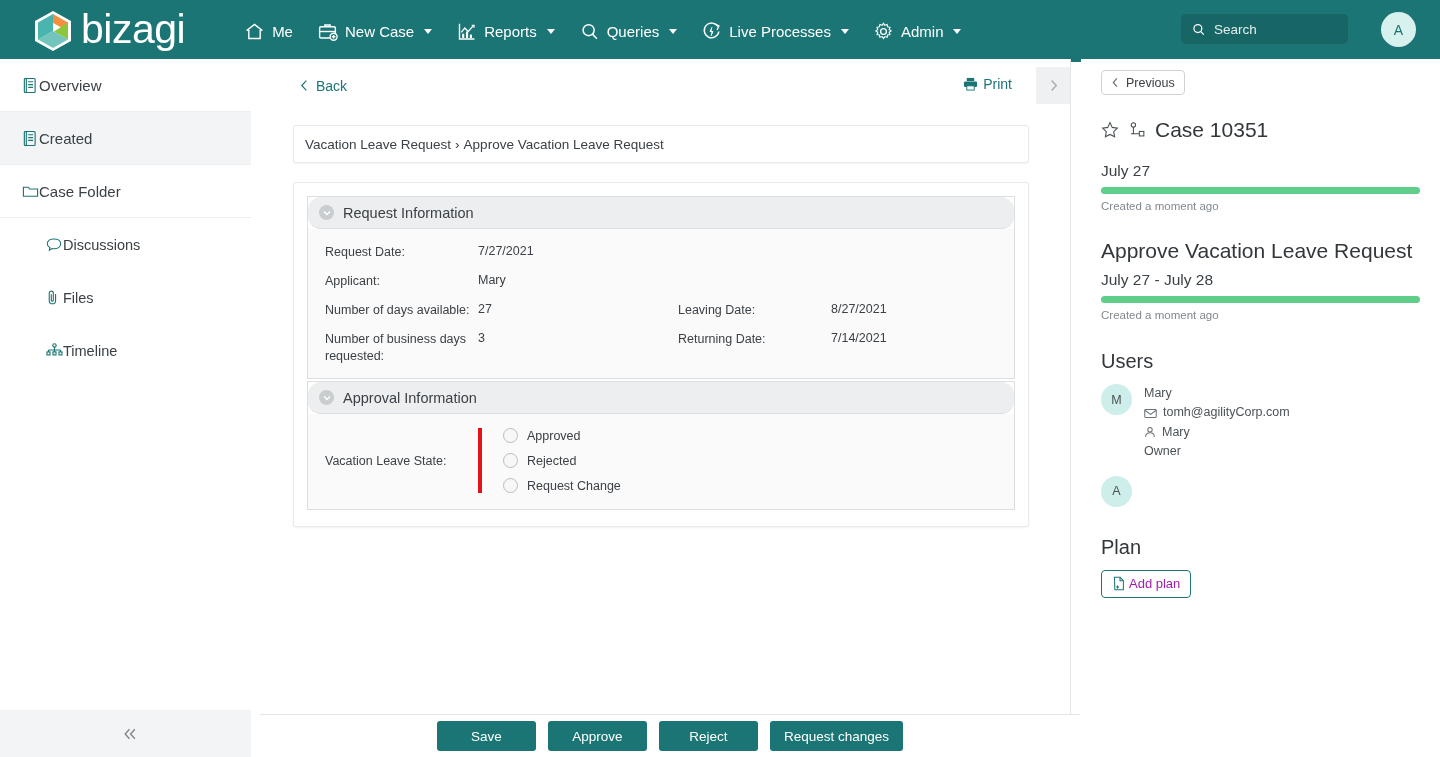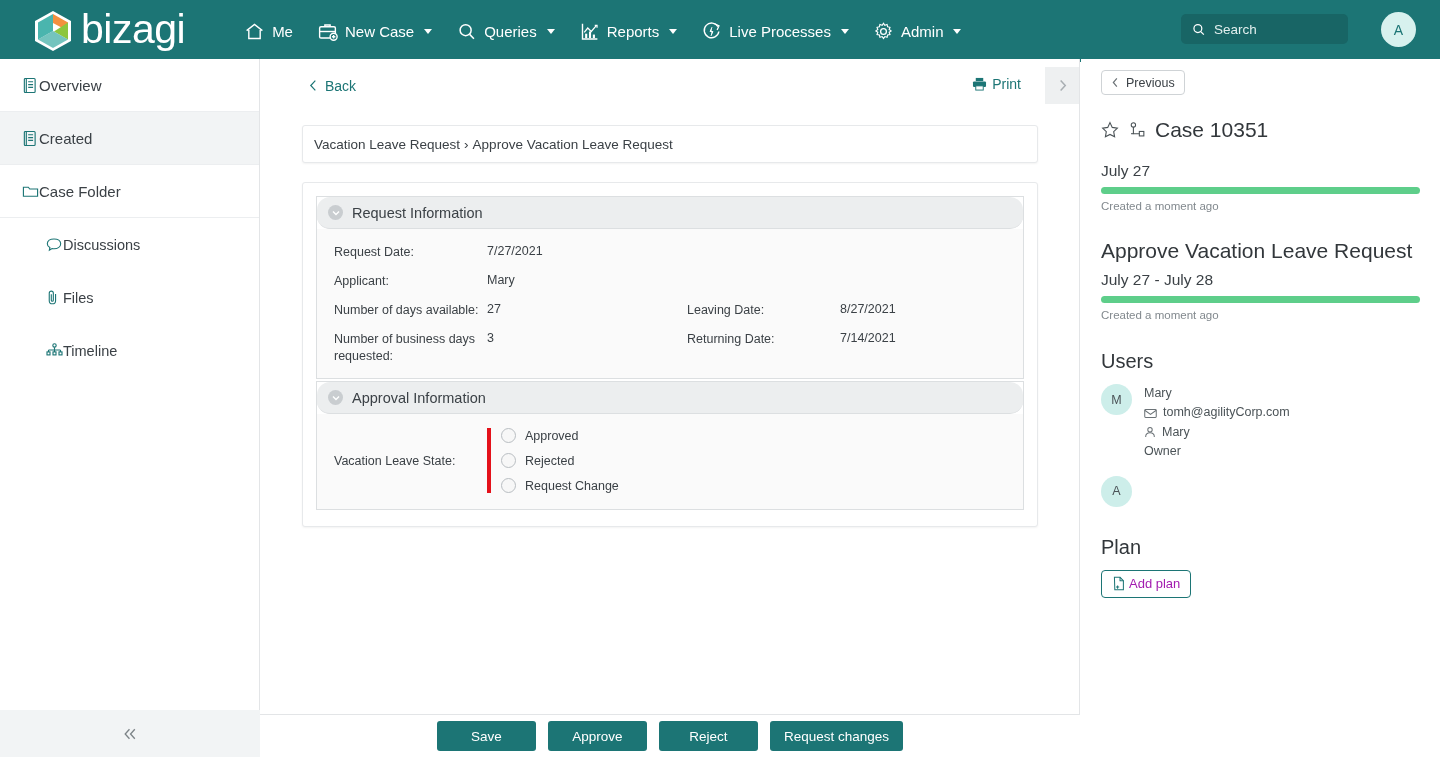--- a/index.html
+++ b/index.html
@@ -86,21 +86,21 @@
   .side-item .sic { display: flex; align-items: center; width: 17px; }
   .collapse-btn {
     position: absolute; bottom: 0; left: 0;
     width: 260px; height: 47px;
     display: flex; align-items: center; justify-content: center;
     background: #f2f4f5; cursor: pointer;
   }
 
   
   .main {
-    position: absolute; left: 260px; top: 59px;
+    position: absolute; left: 251px; top: 59px;
     width: 820px; height: 698px;
     background: #ffffff; border-right: 1px solid #e3e5e7;
   }
   .main-toolbar {
     height: 53px; display: flex; align-items: center;
     padding: 0 0 0 48px; position: relative;
   }
   .back-link {
     display: flex; align-items: center; gap: 6px;
     color: #1c7575; font-size: 14px; cursor: pointer;
@@ -149,21 +149,21 @@
     font-size: 12.5px; color: #3b4146; width: 153px;
     line-height: 1.35; padding-top: 2px; flex: none;
   }
   .fvalue { font-size: 12.5px; color: #3b4146; padding-top: 2px; }
   .frow.tight { margin-bottom: 10px; }
   .radio-row { display: flex; align-items: center; padding-left: 17px; }
   .radio-label {
     font-size: 12.5px; color: #3b4146; width: 153px; flex: none;
   }
   .radio-group {
-    border-left: 4px solid #e4111a; padding-left: 10px;
+    border-left: 4px solid #e4111a; padding-left: 21px;
     display: flex; flex-direction: column; gap: 10px;
   }
   .radio-opt { display: flex; align-items: center; gap: 9px; cursor: pointer; }
   .radio-dot {
     width: 15px; height: 15px; border-radius: 50%;
     border: 1px solid #b9bec2; background: #f7f7f7; flex: none;
   }
   .radio-opt span { font-size: 12.5px; color: #3b4146; }
 
   
@@ -260,41 +260,41 @@
           <circle cx="19" cy="18" r="4" fill="#1c7575"></circle>
           <path d="M19 16 v4 M17 18 h4"></path>
         </svg>
       </span>
       <span>New Case</span>
       <i class="caret"></i>
     </div>
 
     <div class="navitem">
       <span class="nic">
-        <svg width="21" height="21" viewBox="0 0 24 24" fill="none" stroke="#ffffff" stroke-width="1.7">
-          <circle cx="11" cy="10.5" r="6.3"></circle>
-            <path d="M15.6 15.3 L20.5 20.3"></path>
-        </svg>
-      </span>
-      <span>Queries</span>
-      <i class="caret"></i>
-    </div>
-
-    <div class="navitem">
-      <span class="nic">
         <svg width="21" height="21" viewBox="0 0 24 24" fill="none" stroke="#ffffff" stroke-width="1.6">
           <path d="M4 3 V20.5 H21"></path>
           <path d="M6 13 L10 8 L14 12 L20 5" stroke-width="1.4"></path>
           <path d="M18 5 h2.6 v2.6" stroke-width="1.4"></path>
           <rect x="7" y="14.5" width="2.4" height="5" fill="#ffffff" stroke="none"></rect>
           <rect x="11.4" y="12" width="2.4" height="7.5" fill="#ffffff" stroke="none"></rect>
           <rect x="15.8" y="15.5" width="2.4" height="4" fill="#ffffff" stroke="none"></rect>
         </svg>
       </span>
       <span>Reports</span>
+      <i class="caret"></i>
+    </div>
+
+    <div class="navitem">
+      <span class="nic">
+        <svg width="21" height="21" viewBox="0 0 24 24" fill="none" stroke="#ffffff" stroke-width="1.7">
+          <circle cx="11" cy="10.5" r="6.3"></circle>
+            <path d="M15.6 15.3 L20.5 20.3"></path>
+        </svg>
+      </span>
+      <span>Queries</span>
       <i class="caret"></i>
     </div>
 
     <div class="navitem">
       <span class="nic">
         <svg width="21" height="21" viewBox="0 0 24 24" fill="none" stroke="#ffffff" stroke-width="1.6">
           <path d="M19.4 6.6 A8.4 8.4 0 1 0 20.4 12"></path>
           <path d="M15.5 3.2 L20.6 5.4 L18.4 10.4" stroke-width="1.4"></path>
           <path d="M12.6 7 L10.4 12 h3.2 l-2.2 5" fill="#ffffff" stroke="#ffffff" stroke-width="1.1" stroke-linejoin="round"></path>
         </svg>

